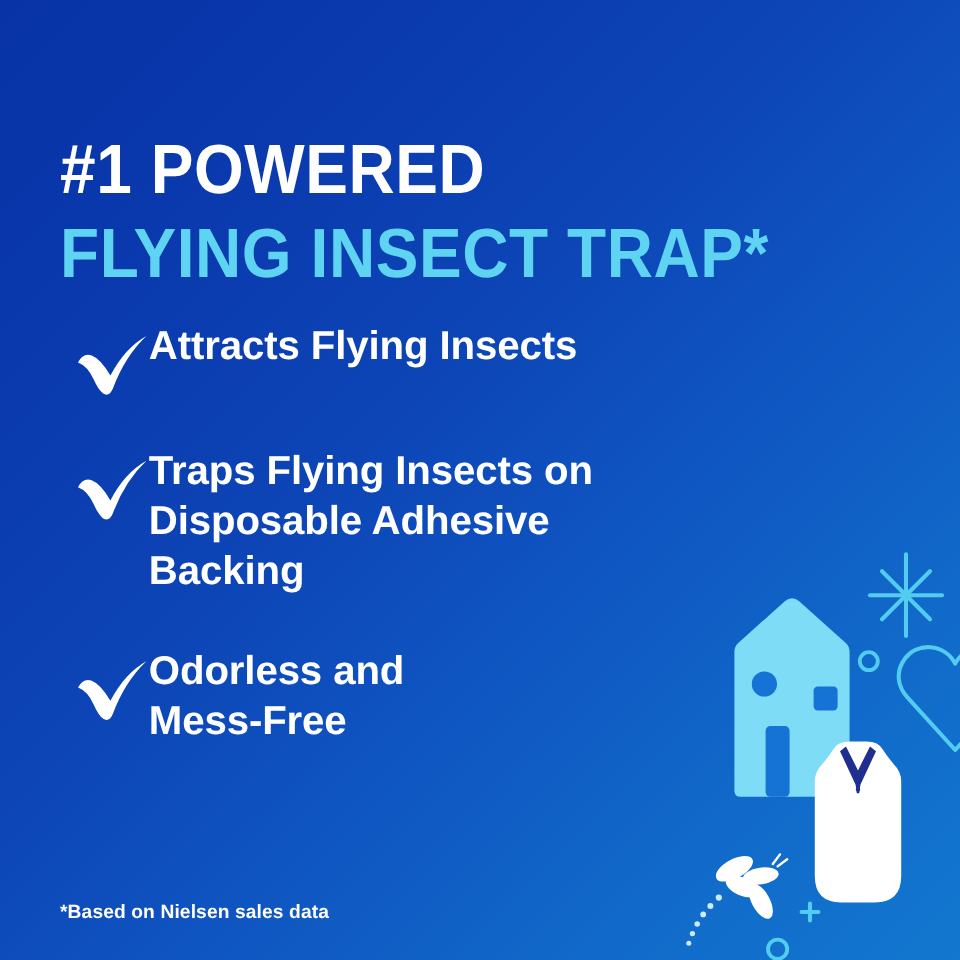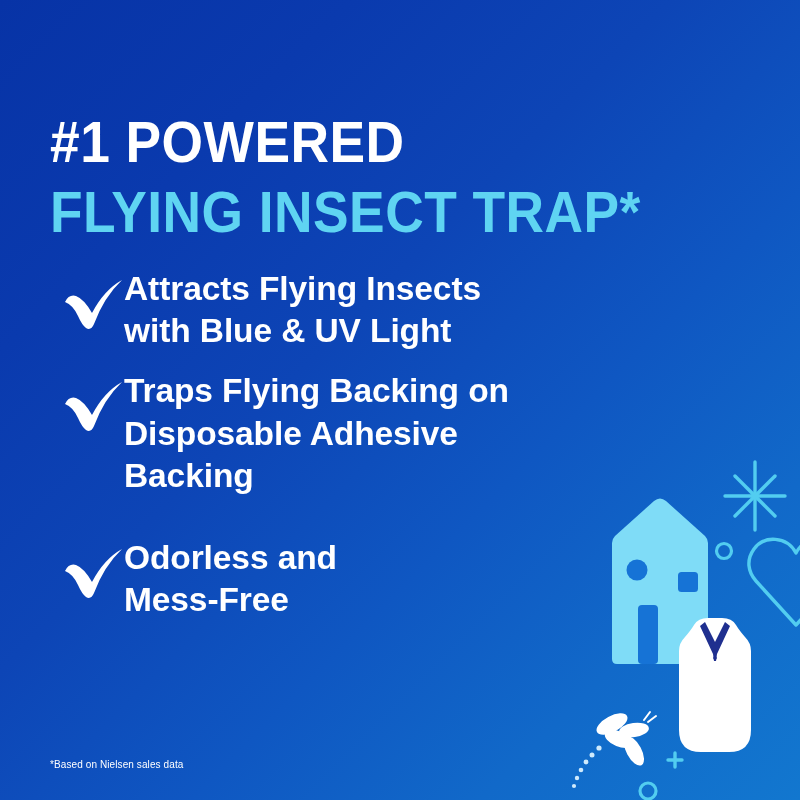--- a/index.html
+++ b/index.html
@@ -83,30 +83,30 @@
   .bullet-text {
     font-size: 33.5px;
     font-weight: 700;
     color: #ffffff;
     line-height: 1.26;
     letter-spacing: -0.1px;
     padding-top: 2px;
   }
   .bullet-text .ln { display: block; white-space: nowrap; }
 
-  .bullet.b1 { margin-bottom: 16px; }
+  .bullet.b1 { margin-bottom: 40px; }
   .bullet.b2 { margin-bottom: 38px; }
 
   
   .footnote {
     position: absolute;
     left: 50px;
     bottom: 30px;
-    font-size: 10px;
-    font-weight: 400;
+    font-size: 16px;
+    font-weight: 700;
     color: #ffffff;
     letter-spacing: 0.1px;
   }
 </style>
 </head>
 <body>
 
 <div id="canvas">
 
   <svg id="art" viewBox="0 0 800 800">
@@ -182,32 +182,31 @@
   <div class="bullets">
 
     <div class="bullet b1">
       <span class="check">
         <svg width="62" height="58" viewBox="0 0 62 58">
           <path d="M3 30 q4 -8 11 -6 q8 3 16 17 q12 -23 30 -33 q-18 17 -28 44 q-3 7 -8 4 q-4 -3 -8 -12 q-5 -11 -13 -14 z" fill="#ffffff"></path>
         </svg>
       </span>
       <span class="bullet-text">
         <span class="ln">Attracts Flying Insects</span>
-        <span class="ln">with Blue &amp; UV Light</span>
       </span>
     </div>
 
     <div class="bullet b2">
       <span class="check">
         <svg width="62" height="58" viewBox="0 0 62 58">
           <path d="M3 30 q4 -8 11 -6 q8 3 16 17 q12 -23 30 -33 q-18 17 -28 44 q-3 7 -8 4 q-4 -3 -8 -12 q-5 -11 -13 -14 z" fill="#ffffff"></path>
         </svg>
       </span>
       <span class="bullet-text">
-        <span class="ln">Traps Flying Backing on</span>
+        <span class="ln">Traps Flying Insects on</span>
         <span class="ln">Disposable Adhesive</span>
         <span class="ln">Backing</span>
       </span>
     </div>
 
     <div class="bullet b3">
       <span class="check">
         <svg width="62" height="58" viewBox="0 0 62 58">
           <path d="M3 30 q4 -8 11 -6 q8 3 16 17 q12 -23 30 -33 q-18 17 -28 44 q-3 7 -8 4 q-4 -3 -8 -12 q-5 -11 -13 -14 z" fill="#ffffff"></path>
         </svg>

